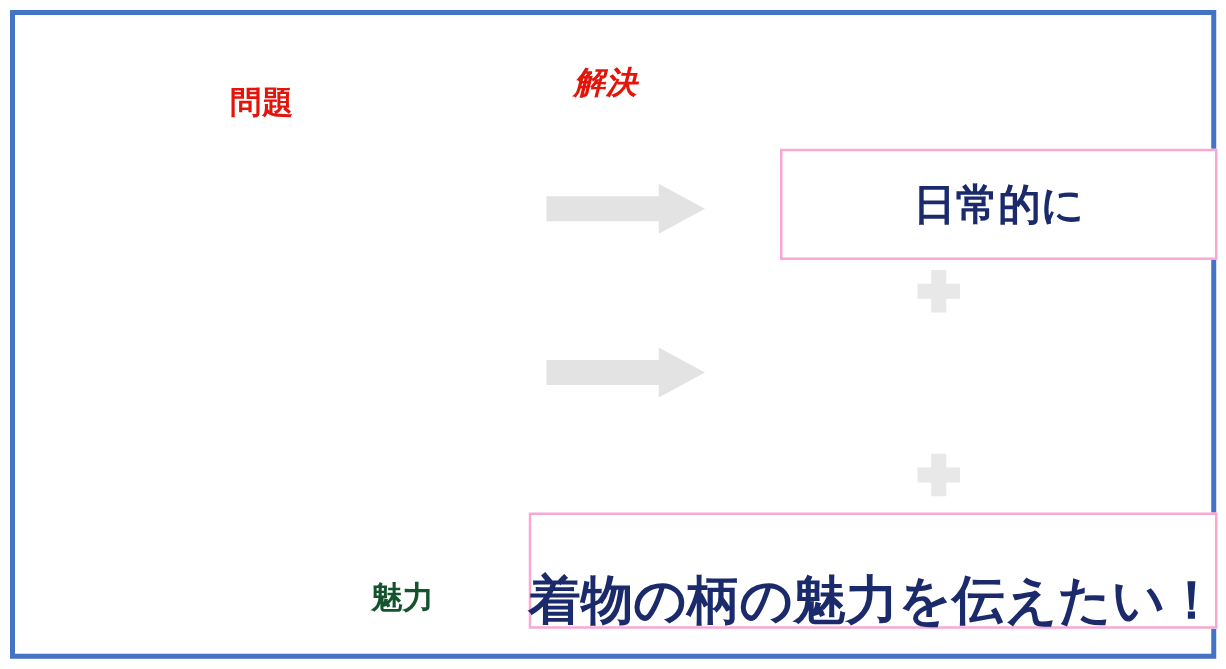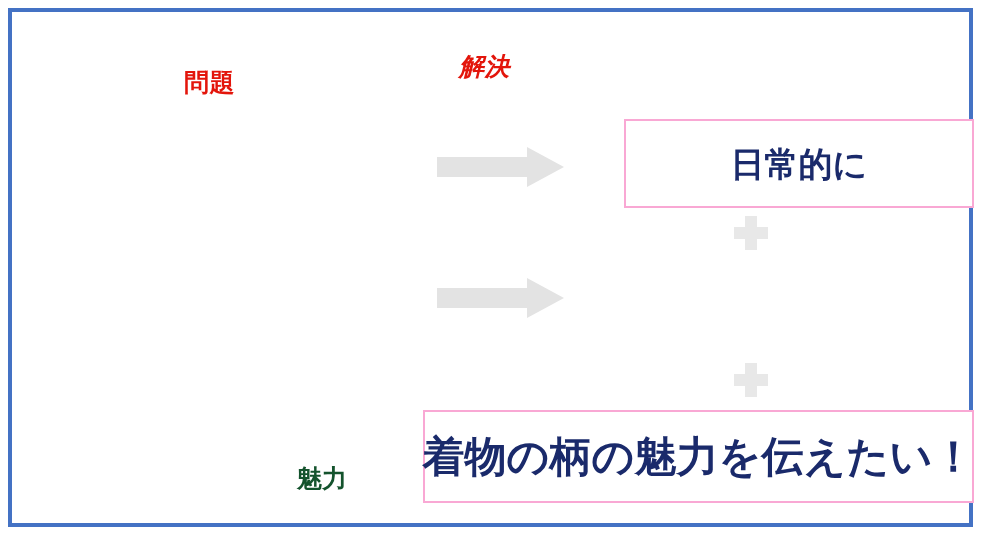--- a/index.html
+++ b/index.html
@@ -117,20 +117,21 @@
     width: 350px;
     height: 85px;
   }
   #box-1 .box-label { font-size: 34px; }
 
   #box-2 {
     left: 411px;
     top: 398px;
     width: 551px;
     height: 93px;
+    align-items: flex-end;
   }
   #box-2 .box-label { font-size: 42px; }
 
   
   .plus-connector {
     position: absolute;
     width: 34px;
     height: 34px;
   }
   .plus-connector .bar-h,

